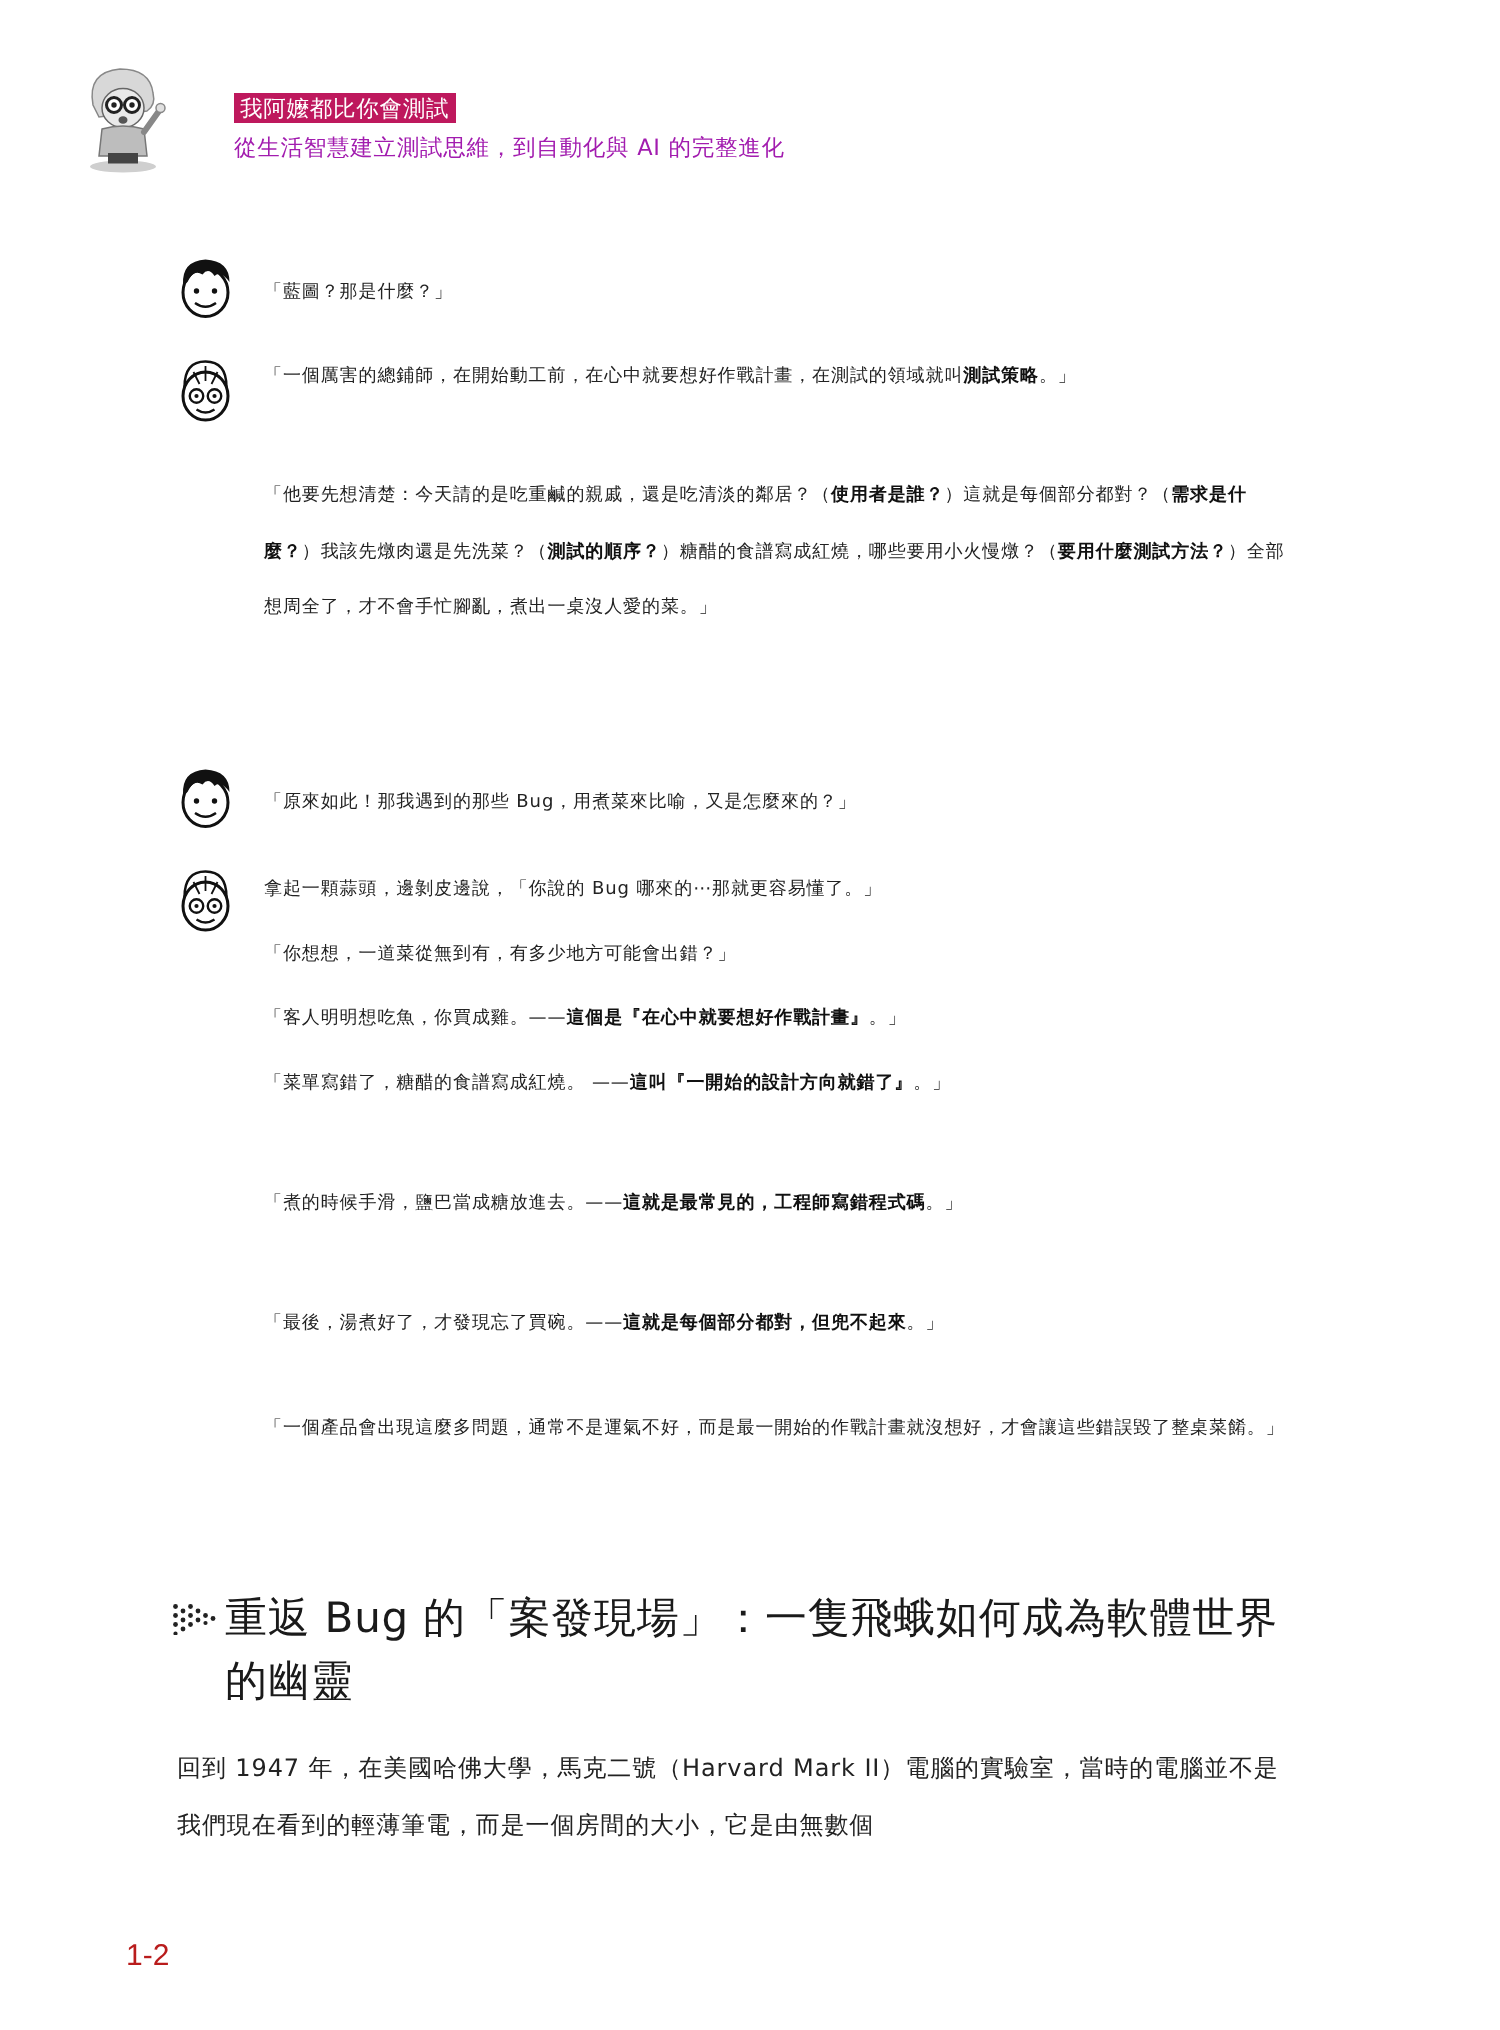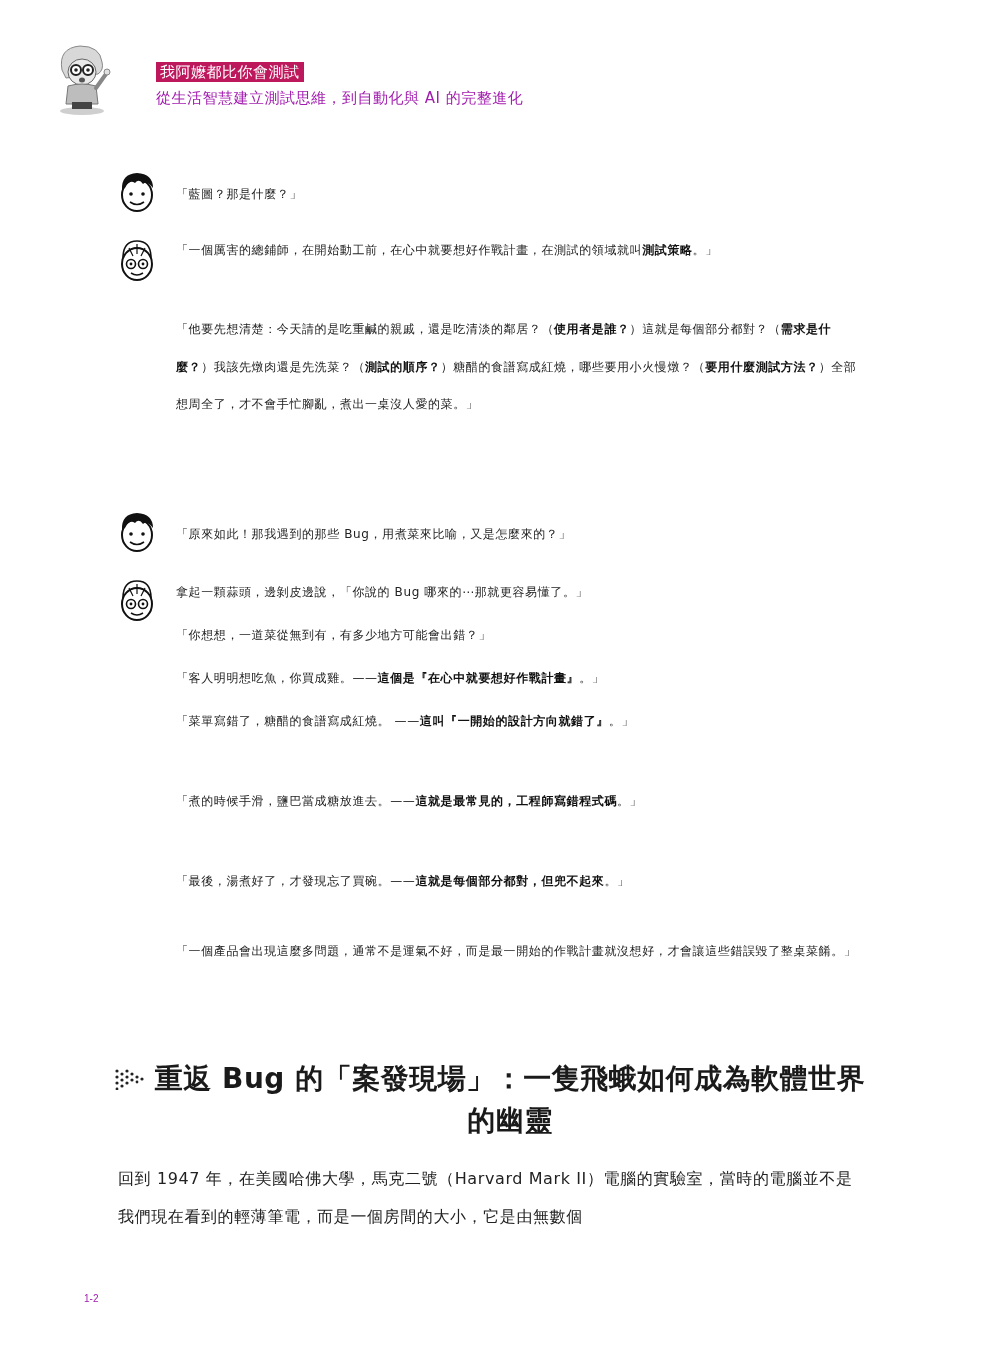--- a/index.html
+++ b/index.html
@@ -24,31 +24,30 @@
     .content { position: absolute; left: 0; top: 0; width: 1000px; }
     .avatar { position: absolute; width: 40px; height: 44px; }
     .para {
       position: absolute; left: 176px; width: 690px;
       font-size: 12px; line-height: 37.5px; color: #222;
       letter-spacing: 0.6px;
     }
     .para b { font-weight: bold; color: #111; }
     .heading {
       position: absolute; left: 150px; top: 1058px; width: 720px;
-      font-size: 28px; line-height: 42px; font-weight: bold; color: #1a1a1a;
+      font-size: 28px; line-height: 42px; font-weight: normal; color: #1a1a1a;
       letter-spacing: 0.5px;
-      text-align: center;
     }
     .heading-icon { position: absolute; left: 114px; top: 1068px; width: 30px; height: 22px; }
     .body-text {
       position: absolute; left: 118px; top: 1160px; width: 750px;
       font-size: 16px; line-height: 37.5px; color: #222; letter-spacing: 0.6px;
     }
     .page-number {
-      position: absolute; left: 84px; top: 1293px; font-size: 10px; color: #a21caf;
+      position: absolute; left: 84px; top: 1293px; font-size: 20px; color: #b91c1c;
       font-family: "Liberation Sans", sans-serif;
     }
   </style>
 </head>
 <body>
 
 <div class="header">
   <svg class="mascot" viewBox="0 0 62 76">
     <ellipse cx="30" cy="71" rx="22" ry="4" fill="#cfcfcf"></ellipse>
     <path d="M10 30 Q6 8 28 6 Q48 6 50 22 Q52 30 46 34 L14 38 Z" fill="#d8d8d8" stroke="#888" stroke-width="1"></path>

